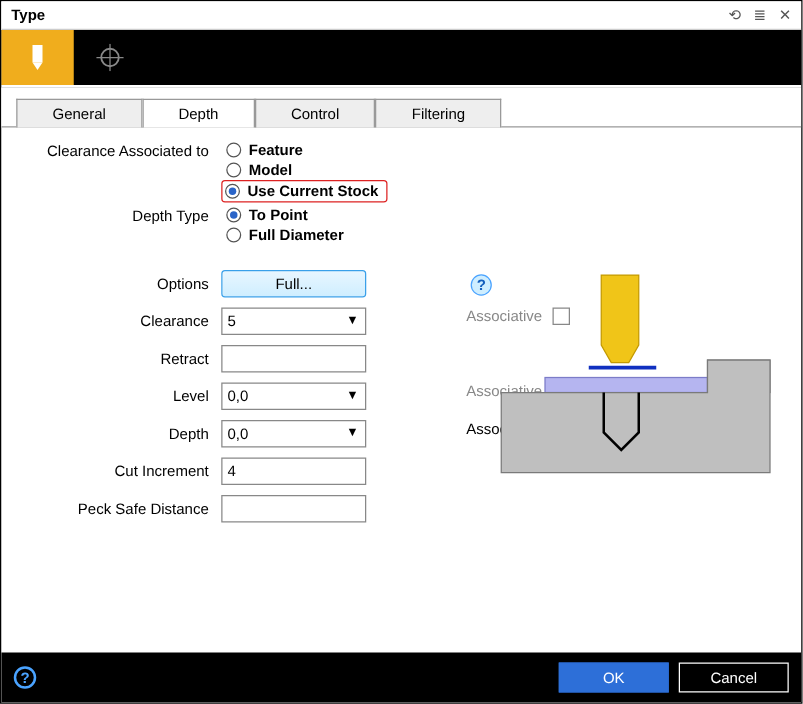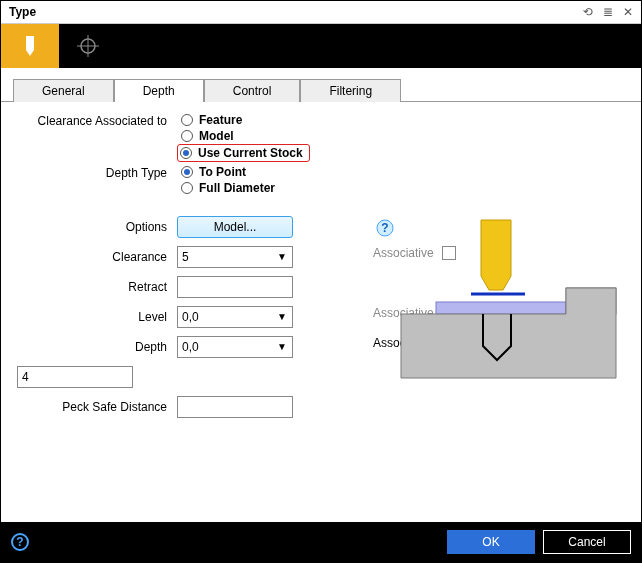--- a/index.html
+++ b/index.html
@@ -128,21 +128,21 @@
       <label class="radio-item">
           <span class="radio-dot"></span>
           <span>Full Diameter</span>
         </label>
     </div>
   </div>
 
   <div class="form-sec" style="margin-top:20px;">
     <div class="row">
       <div class="labelcol">Options</div>
-      <button class="editbtn">Model...</button>
+      <button class="editbtn">Full...</button>
     </div>
     <div class="row">
       <div class="labelcol">Clearance</div>
       <div class="combo"><input class="textbox" value="5" style=""><span class="arrow">▼</span></div>
       <div class="rightcol">
           <span>Associative</span>
           <span class="chk"></span>
         </div>
     </div>
     <div class="row">
@@ -159,20 +159,21 @@
     </div>
     <div class="row">
       <div class="labelcol">Depth</div>
       <div class="combo"><input class="textbox" value="0,0" style=""><span class="arrow">▼</span></div>
       <div class="rightcol enabled">
           <span>Associative</span>
           <span class="chk grey"></span>
         </div>
     </div>
     <div class="row">
+      <div class="labelcol">Cut Increment</div>
       <input class="textbox" value="4" style="">
     </div>
     <div class="row">
       <div class="labelcol">Peck Safe Distance</div>
       <input class="textbox" value="" style="">
     </div>
   </div>
 </div>
 
 <div class="footer">

